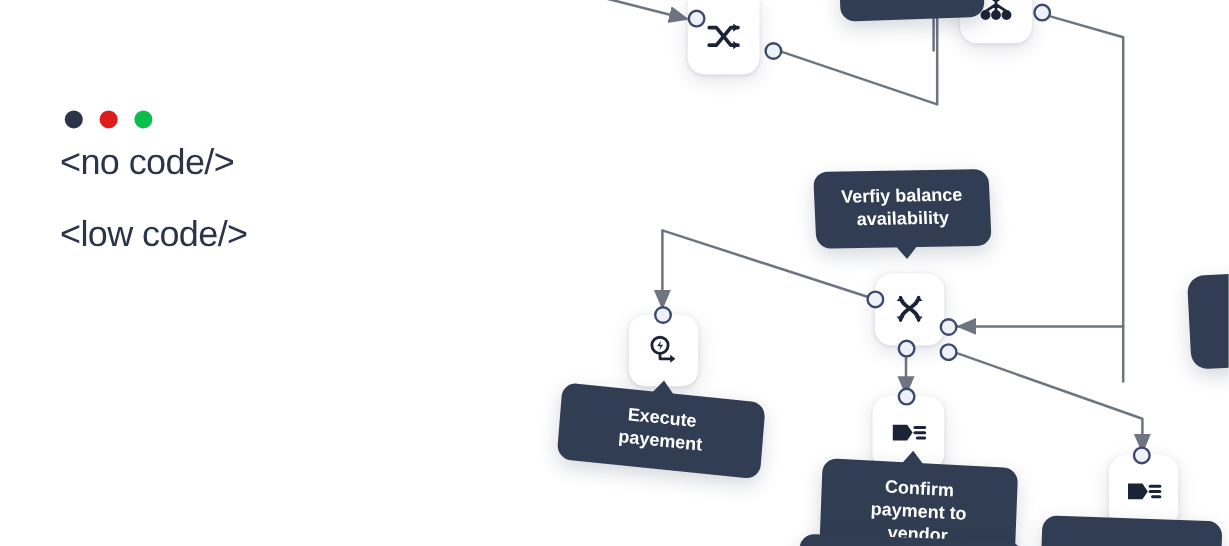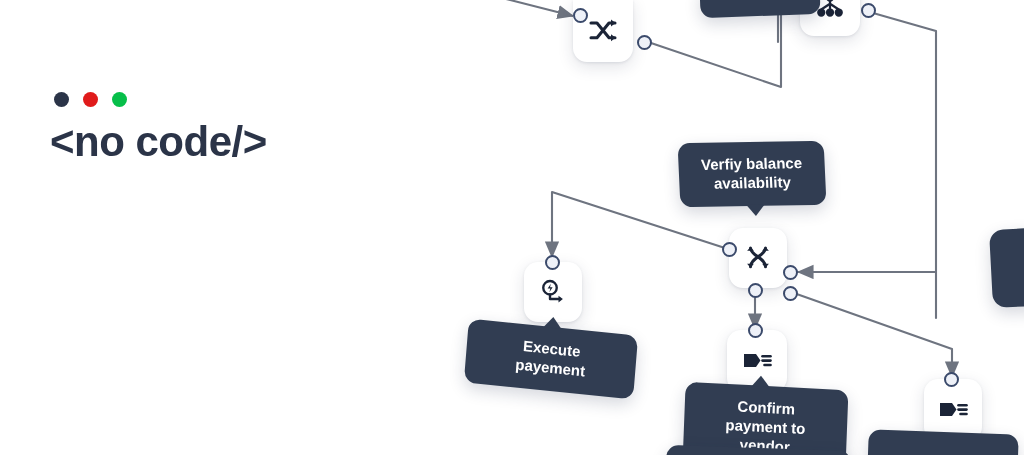--- a/index.html
+++ b/index.html
@@ -38,22 +38,22 @@
     width: 15px;
     height: 15px;
     border-radius: 50%;
   }
   .dot.navy  { background: #2b3448; }
   .dot.red   { background: #e01b1b; }
   .dot.green { background: #07bf4a; }
 
   .hero-line {
     color: #2b3448;
-    font-weight: 700;
-    font-size: 42px;
+    font-weight: 400;
+    font-size: 30px;
     line-height: 1.0;
     letter-spacing: -0.5px;
     white-space: nowrap;
   }
   .hero-line.first  { margin-bottom: 30px; }
 
   
   #canvas {
     position: absolute;
     inset: 0;
@@ -153,20 +153,21 @@
 
 <div id="stage">
 
   <div class="hero">
     <div class="dots">
       <span class="dot navy"></span>
       <span class="dot red"></span>
       <span class="dot green"></span>
     </div>
     <div class="hero-line first">&lt;no code/&gt;</div>
+    <div class="hero-line">&lt;low code/&gt;</div>
   </div>
 
   <div id="canvas">
 
     <svg id="edges" viewBox="0 0 1024 455" xmlns="http://www.w3.org/2000/svg">
       <defs>
         <marker id="ah" markerWidth="9" markerHeight="9" refX="7.4" refY="3.4" orient="auto" markerUnits="strokeWidth">
           <path d="M0,0 L8,3.4 L0,6.8 z" fill="#6e7480"></path>
         </marker>
       </defs>

